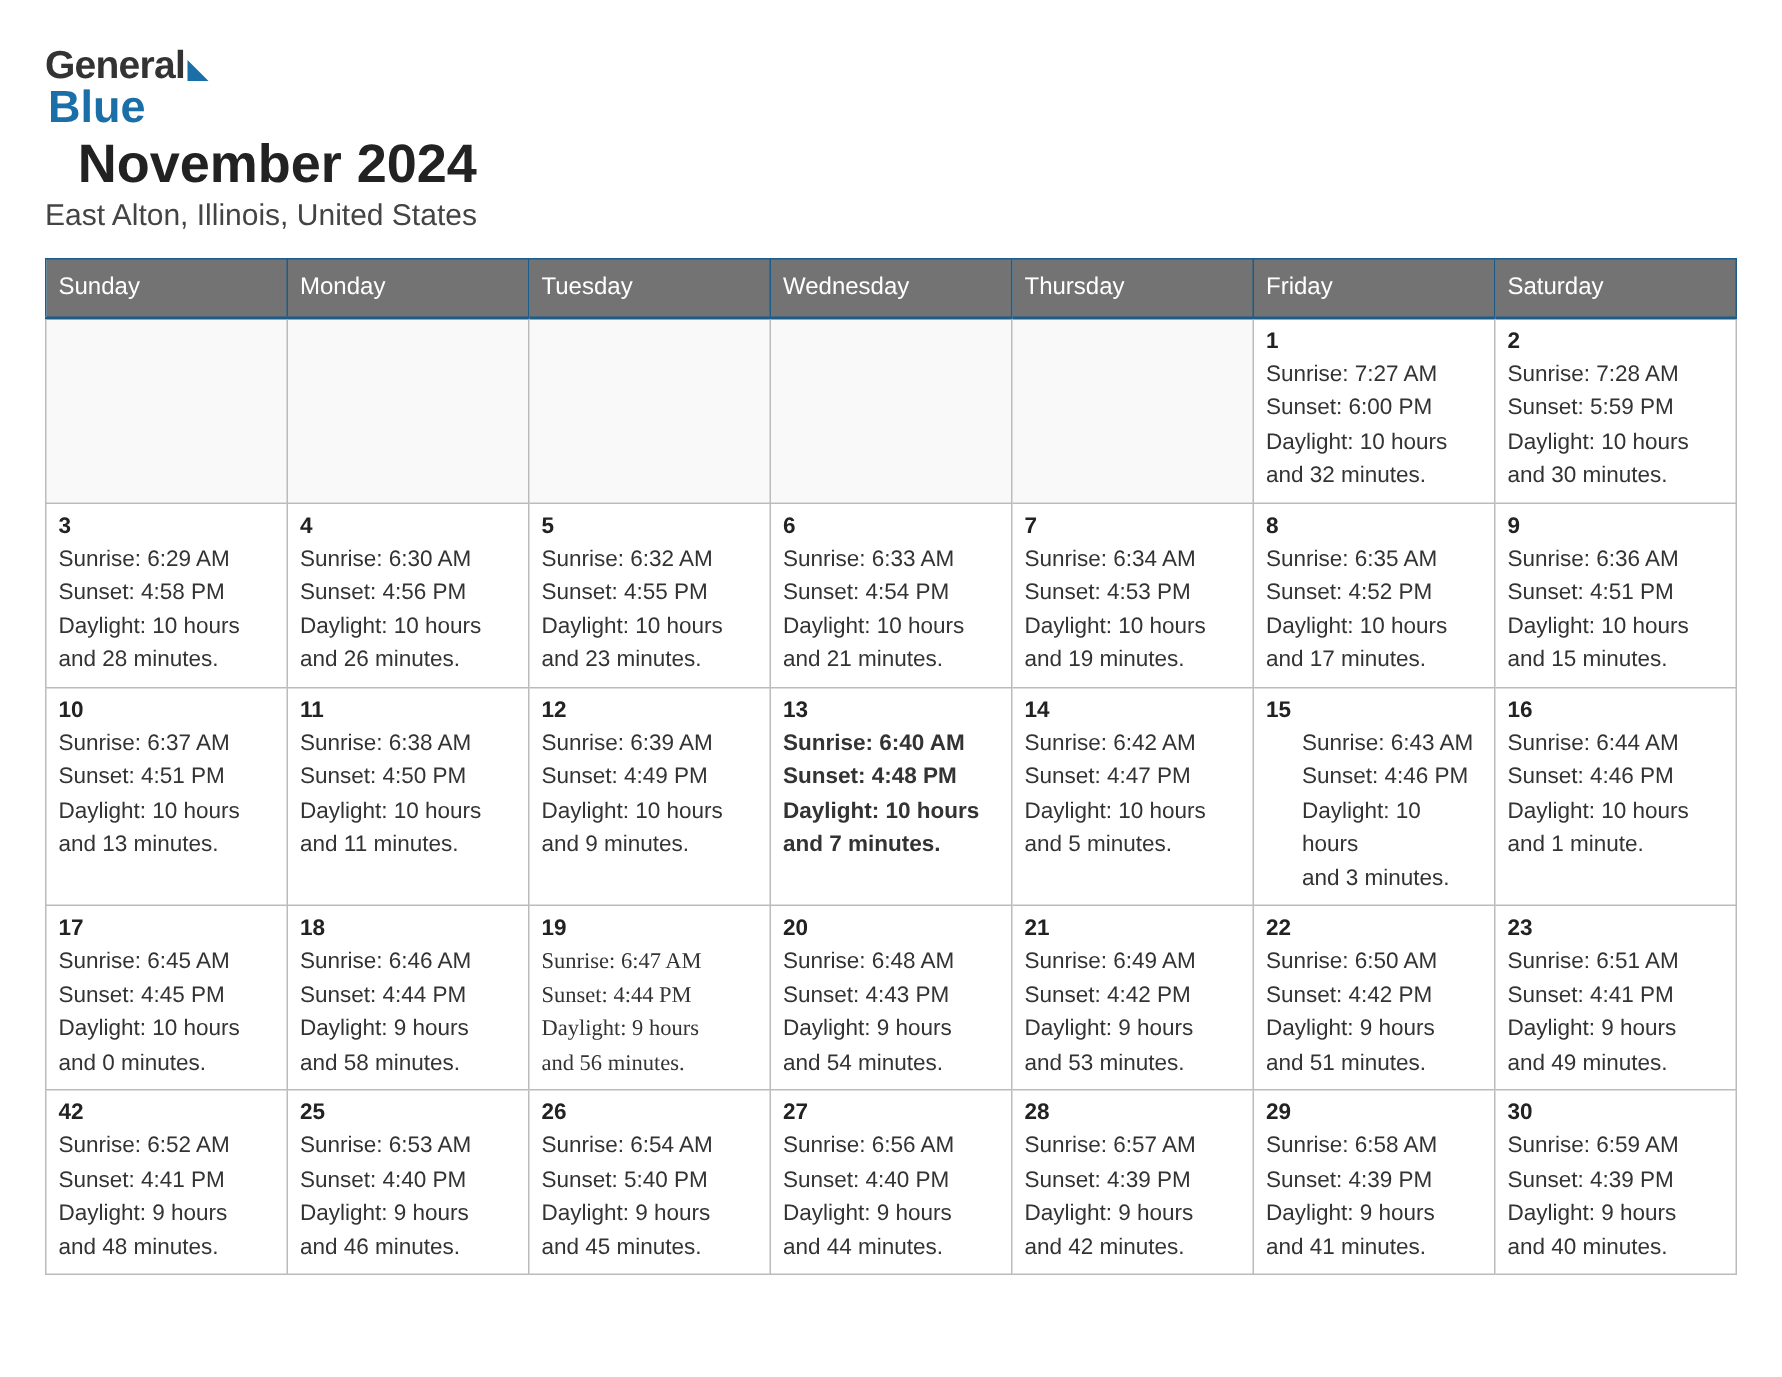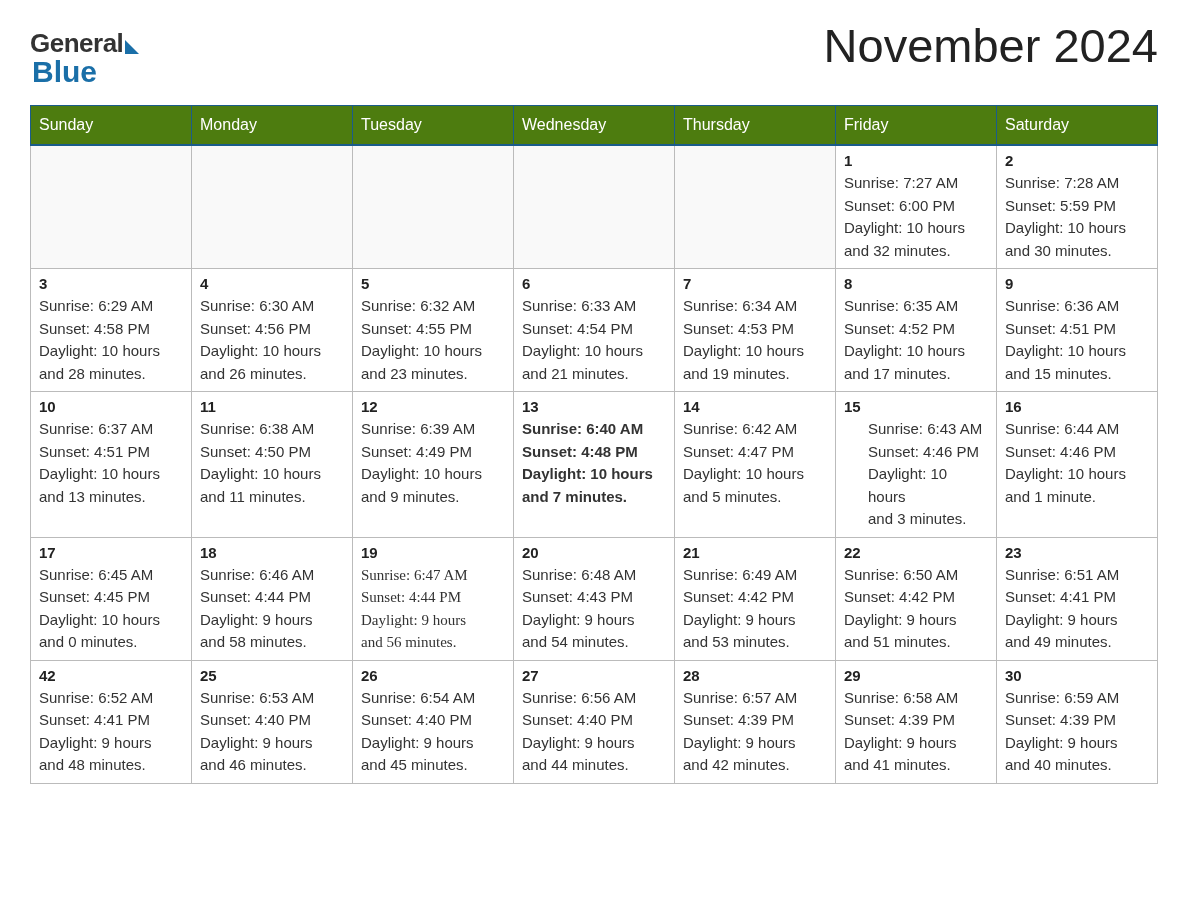--- a/index.html
+++ b/index.html
@@ -8,20 +8,21 @@
       background: #fff;
       width: 1188px;
       min-height: 918px;
       padding: 20px 30px;
     }
     .header {
       display: flex;
       justify-content: space-between;
       align-items: flex-start;
       margin-bottom: 16px;
+      flex-direction: column;
     }
     .logo {
       display: flex;
       flex-direction: column;
       align-items: flex-start;
       padding-top: 8px;
     }
     .logo-top {
       display: flex;
       align-items: center;
@@ -45,37 +46,37 @@
       font-size: 30px;
       font-weight: bold;
       color: #1a6fa8;
       margin-top: -4px;
       margin-left: 2px;
     }
     .title-section {
       text-align: right;
     }
     .month-title {
-      font-size: 47px;
-      font-weight: normal;
+      font-size: 36px;
+      font-weight: bold;
       color: #222;
       line-height: 1.1;
     }
     .location {
       font-size: 20px;
       color: #444;
       margin-top: 4px;
     }
     .calendar {
       width: 100%;
       border-collapse: collapse;
       border: 1px solid #aaa;
     }
     .calendar th {
-      background-color: #4d7c0f;
+      background-color: #737373;
       color: #fff;
       font-size: 16px;
       font-weight: normal;
       padding: 10px 8px;
       text-align: left;
       border: 1px solid #1a5c8a;
     }
     .calendar td {
       width: 14.28%;
       vertical-align: top;
@@ -114,20 +115,21 @@
 <div class="header">
   <div class="logo">
     <div class="logo-top">
       <span class="logo-general">General</span>
       <div class="logo-arrow"></div>
     </div>
     <span class="logo-blue">Blue</span>
   </div>
   <div class="title-section">
     <div class="month-title">November 2024</div>
+    <div class="location">East Alton, Illinois, United States</div>
   </div>
 </div>
 
 <table class="calendar">
   <thead>
     <tr>
     <th>Sunday</th>
         <th>Monday</th>
         <th>Tuesday</th>
         <th>Wednesday</th>
@@ -322,21 +324,21 @@
         <td>
           <span class="day-number">25</span>
           <div class="day-info" style="white-space: pre-line;">Sunrise: 6:53 AM
 Sunset: 4:40 PM
 Daylight: 9 hours
 and 46 minutes.</div>
         </td>
         <td>
           <span class="day-number">26</span>
           <div class="day-info" style="white-space: pre-line;">Sunrise: 6:54 AM
-Sunset: 4:40 PM
+Sunset: 5:40 PM
 Daylight: 9 hours
 and 45 minutes.</div>
         </td>
         <td>
           <span class="day-number">27</span>
           <div class="day-info" style="white-space: pre-line;">Sunrise: 6:56 AM
 Sunset: 4:40 PM
 Daylight: 9 hours
 and 44 minutes.</div>
         </td>

